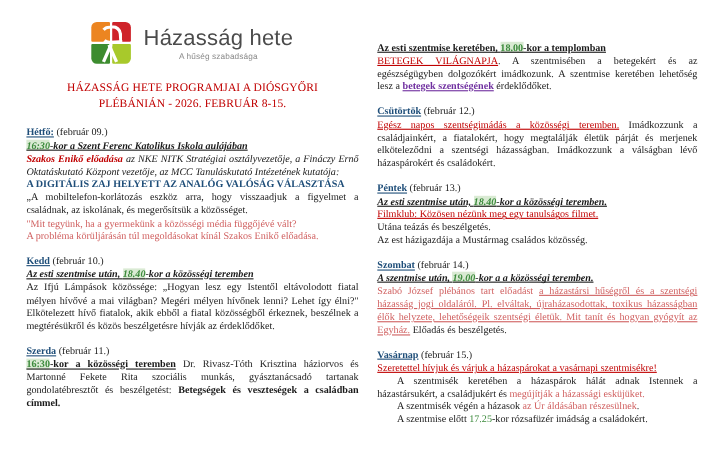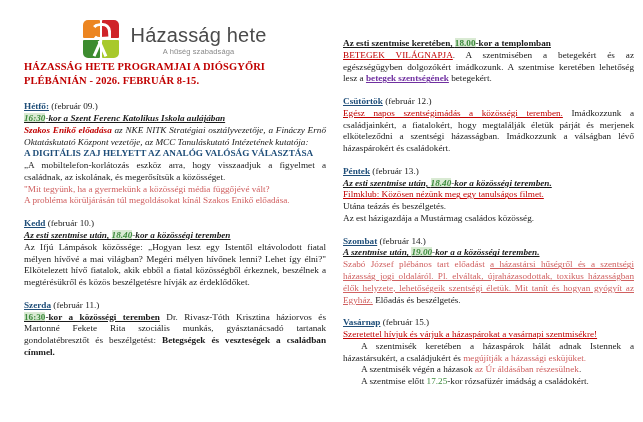--- a/index.html
+++ b/index.html
@@ -99,23 +99,24 @@
     font-family: "Liberation Sans", sans-serif;
     font-size: 7.5px;
     color: #8a8a8a;
     margin-top: 3px;
     letter-spacing: .1px;
     text-align: center;
   }
 
   
   .doc-title {
-    text-align: left;
+    margin-top: 14px;
+    text-align: center;
     color: #c00000;
-    font-weight: bold;
+    font-weight: normal;
     font-size: 10.5px;
     line-height: 1.35;
     letter-spacing: .1px;
   }
 
   
   .day-block { margin-top: 11px; }
   .day-block.first { margin-top: 13px; }
   .day-block.tight { margin-top: 9px; }
 
@@ -217,21 +218,21 @@
 
   </div>
 
   <div class="col-right">
 
     <div class="day-block tight" style="margin-top:0;">
       <p class="line timehead">
         <span>Az esti szentmise keretében, </span><span class="time">18.00</span><span>-kor a templomban</span>
       </p>
       <p class="line just">
-        <span class="redu">BETEGEK VILÁGNAPJA</span><span>. A szentmisében a betegekért és az egészségügyben dolgozókért imádkozunk. A szentmise keretében lehetőség lesz a </span><span class="purple">betegek szentségének</span><span> betegekért.</span>
+        <span class="redu">BETEGEK VILÁGNAPJA</span><span>. A szentmisében a betegekért és az egészségügyben dolgozókért imádkozunk. A szentmise keretében lehetőség lesz a </span><span class="purple">betegek szentségének</span><span> érdeklődőket.</span>
       </p>
     </div>
 
     <div class="day-block">
       <p class="line">
         <span class="dayname">Csütörtök</span>
         <span class="daydate">(február 12.)</span>
       </p>
       <p class="line just">
         <span class="redu">Egész napos szentségimádás a közösségi teremben.</span><span> Imádkozzunk a családjainkért, a fiatalokért, hogy megtalálják életük párját és merjenek elköteleződni a szentségi házasságban. Imádkozzunk a válságban lévő házaspárokért és családokért.</span>

